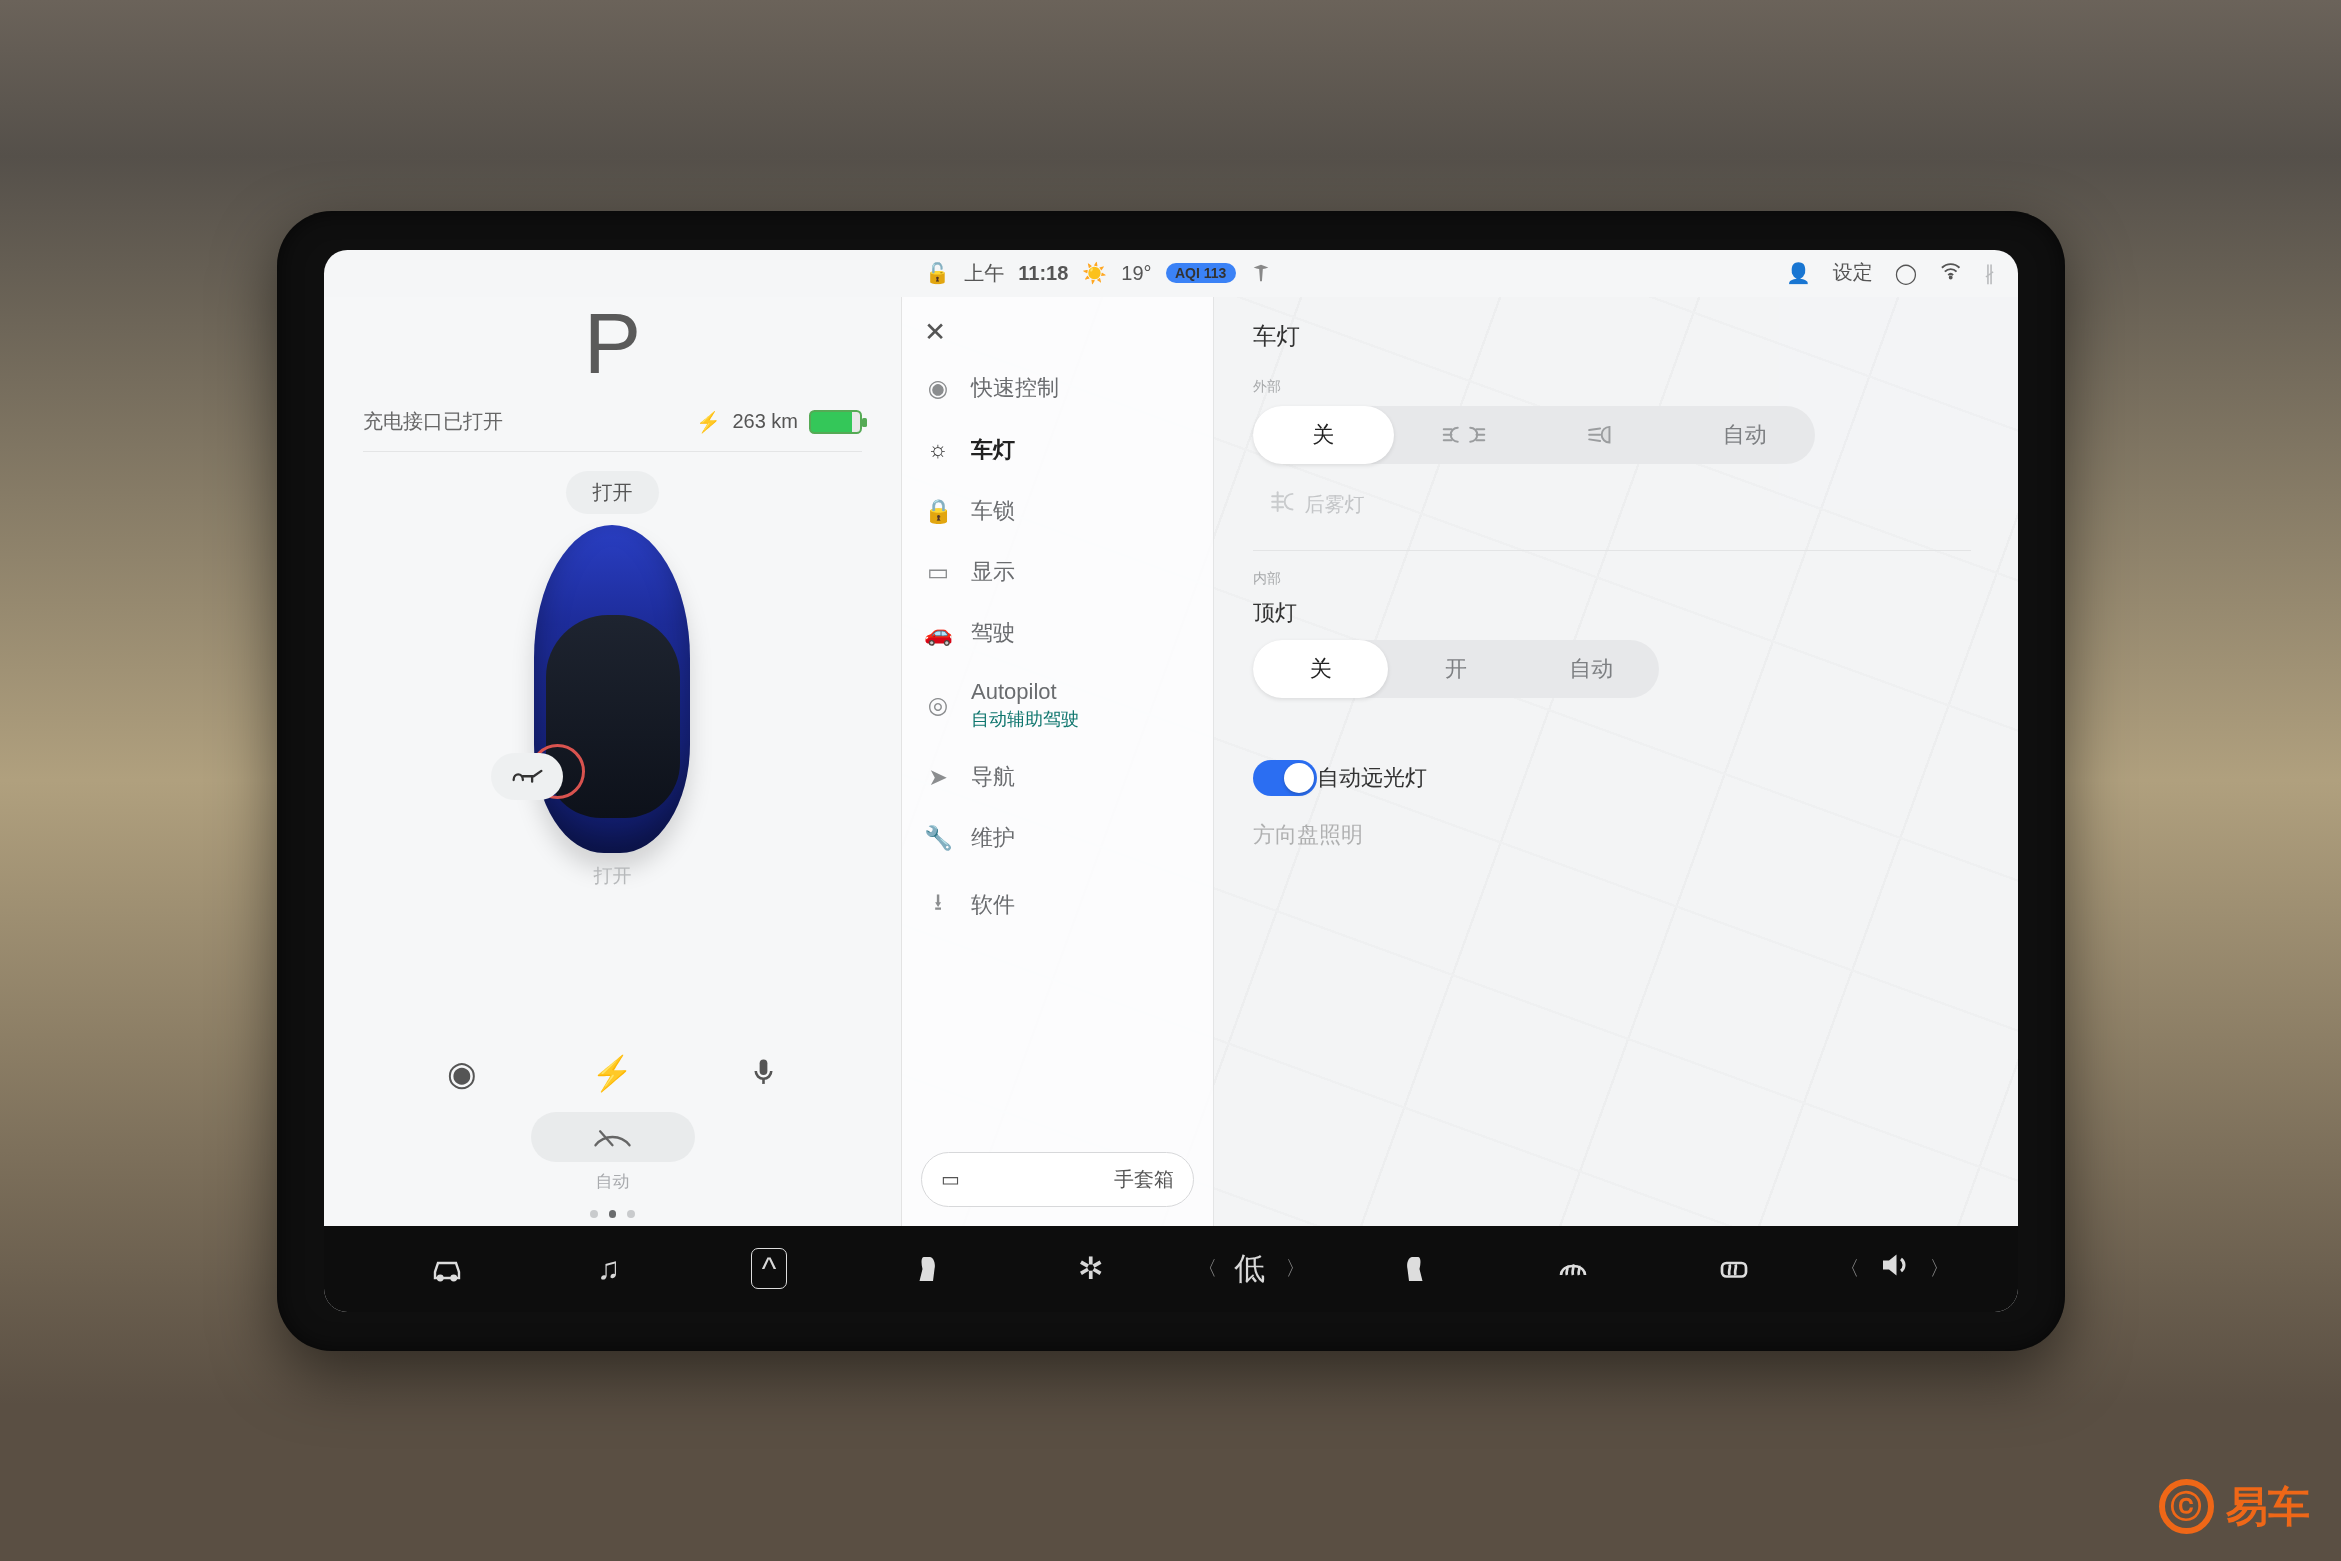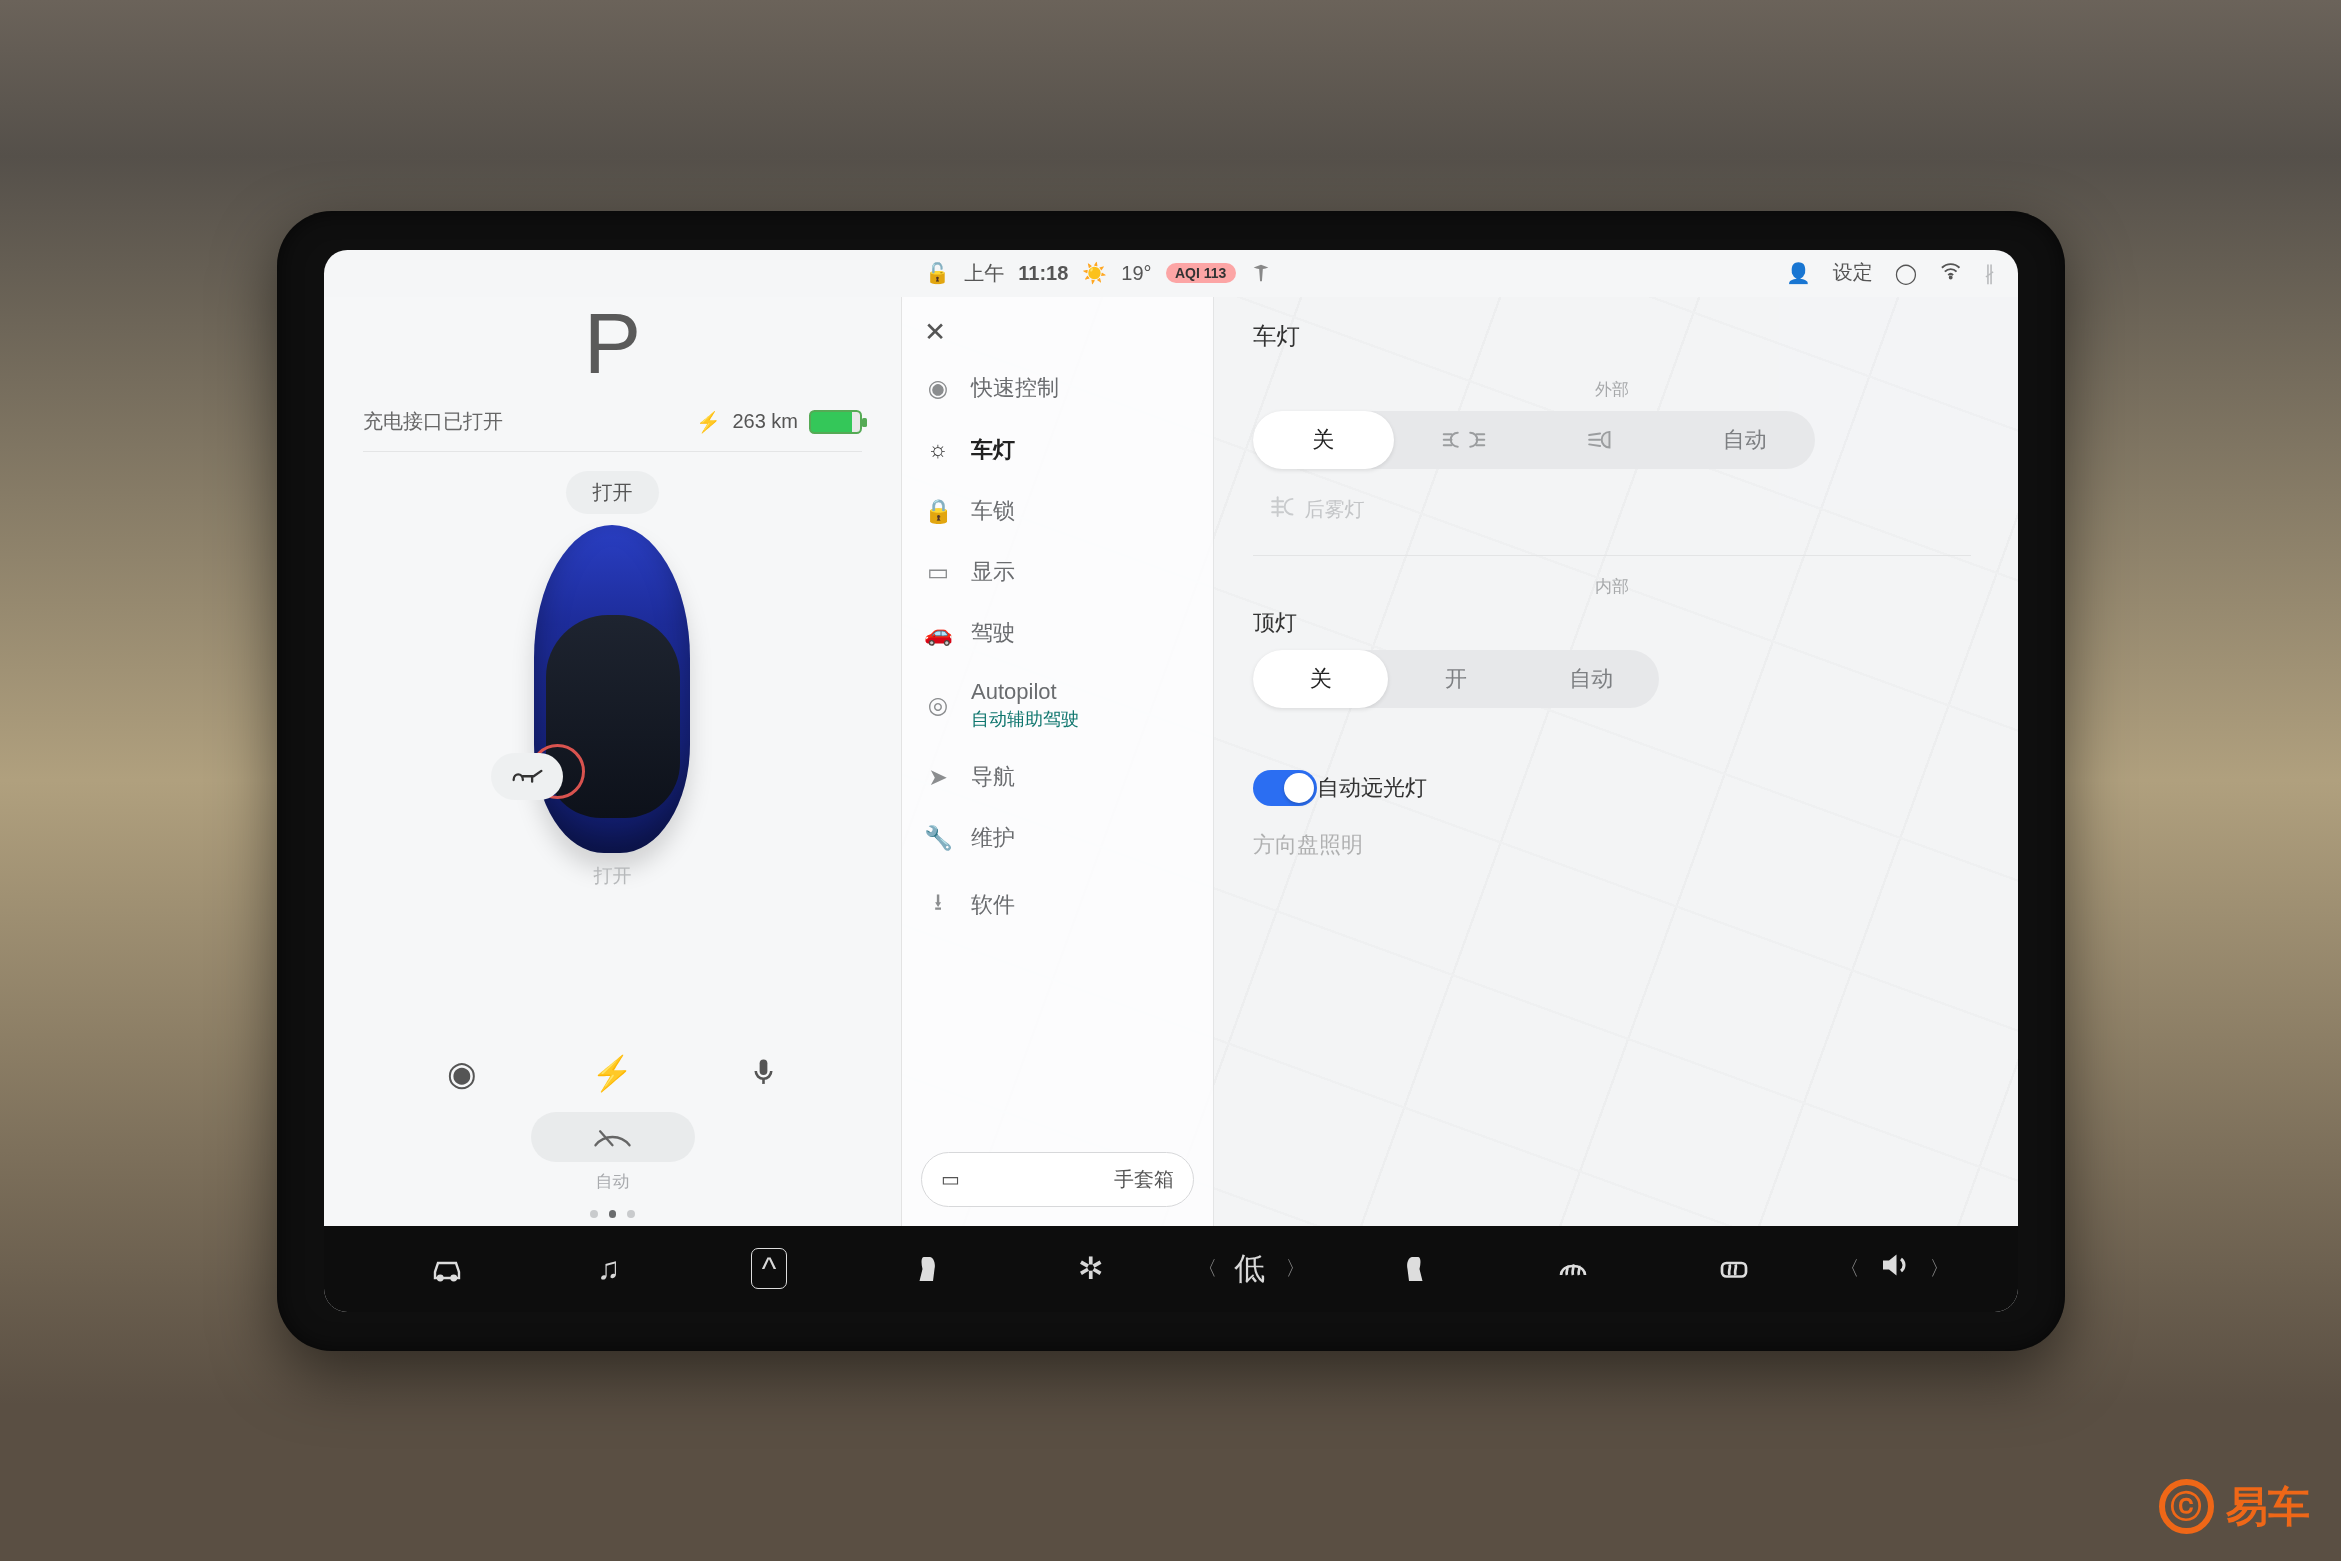--- a/index.html
+++ b/index.html
@@ -31,21 +31,21 @@
     display: flex; align-items: center;
     font-size: 20px; color: #555;
     padding: 0 23.4px;
     position: relative; z-index: 5;
   }
   .statusbar .sb-left { flex: 0 0 578px; }
   .statusbar .sb-mid { display: flex; align-items: center; gap: 14px; }
   .statusbar .sb-right { margin-left: auto; display: flex; align-items: center; gap: 22px; }
   .lock-glyph { font-size: 20px; }
   .aqi-pill {
-    background: #fca5a5; color: #333; font-size: 14px; font-weight: 600;
+    background: #3b82f6; color: #333; font-size: 14px; font-weight: 600;
     border-radius: 15.6px; padding: 2.3px 9.4px;
   }
   .logo-t {
     width: 22px; height: 22px;
     display: inline-flex; align-items: center; justify-content: center;
   }
   .main {
     flex: 1; display: flex; min-height: 0;
   }
   
@@ -161,21 +161,21 @@
     display: flex; align-items: center; padding: 0 19px; gap: 15.6px;
     font-size: 20px; color: #555; background: #fff;
   }
   .glovebox .gb-label { margin-left: auto; }
 
   .detail-col {
     flex: 1; position: relative; z-index: 2;
     padding: 23.4px 47px 0 39px; overflow: hidden;
   }
   .detail-title { font-size: 23.4px; color: #333; margin-bottom: 26.5px; }
-  .section-label { font-size: 17px; color: #a7a9ab; margin: 20px 0 9.4px; text-align: center; }
+  .section-label { font-size: 14px; color: #a7a9ab; margin: 20px 0 9.4px; }
   .row-label { font-size: 22px; color: #333; margin-bottom: 12.5px; }
   .segmented {
     display: flex; background: #e7e8ea; border-radius: 34px; height: 58px;
     align-items: center; width: 562px;
   }
   .segmented.three { width: 406px; }
   .seg {
     flex: 1; text-align: center; font-size: 22px; color: #7d7f82;
     height: 100%; display: flex; align-items: center; justify-content: center;
   }

